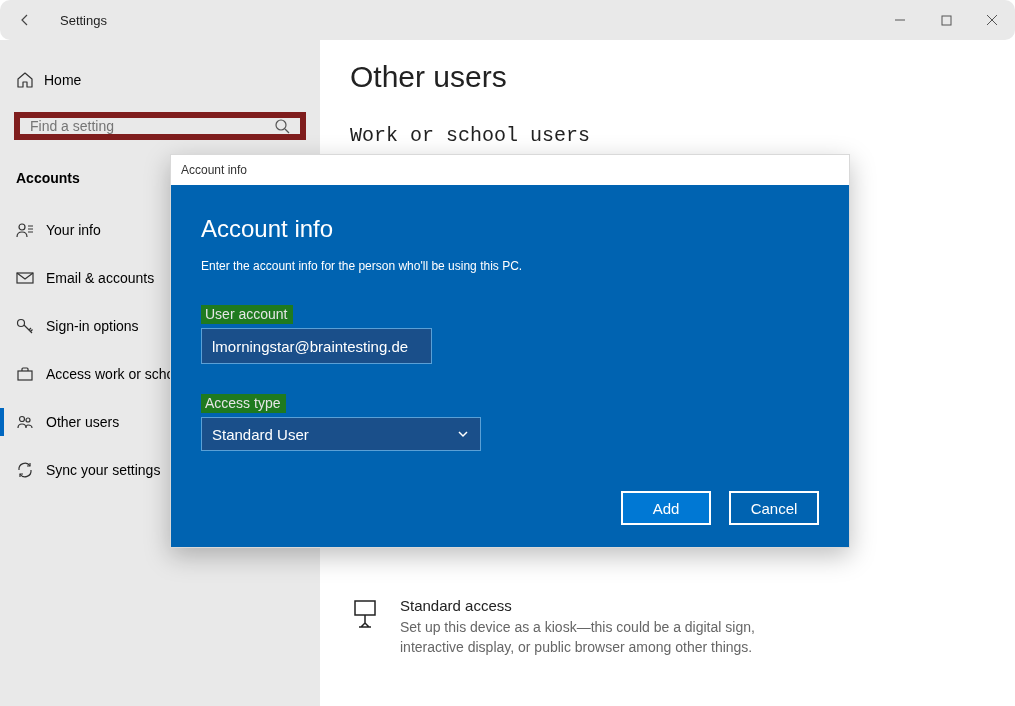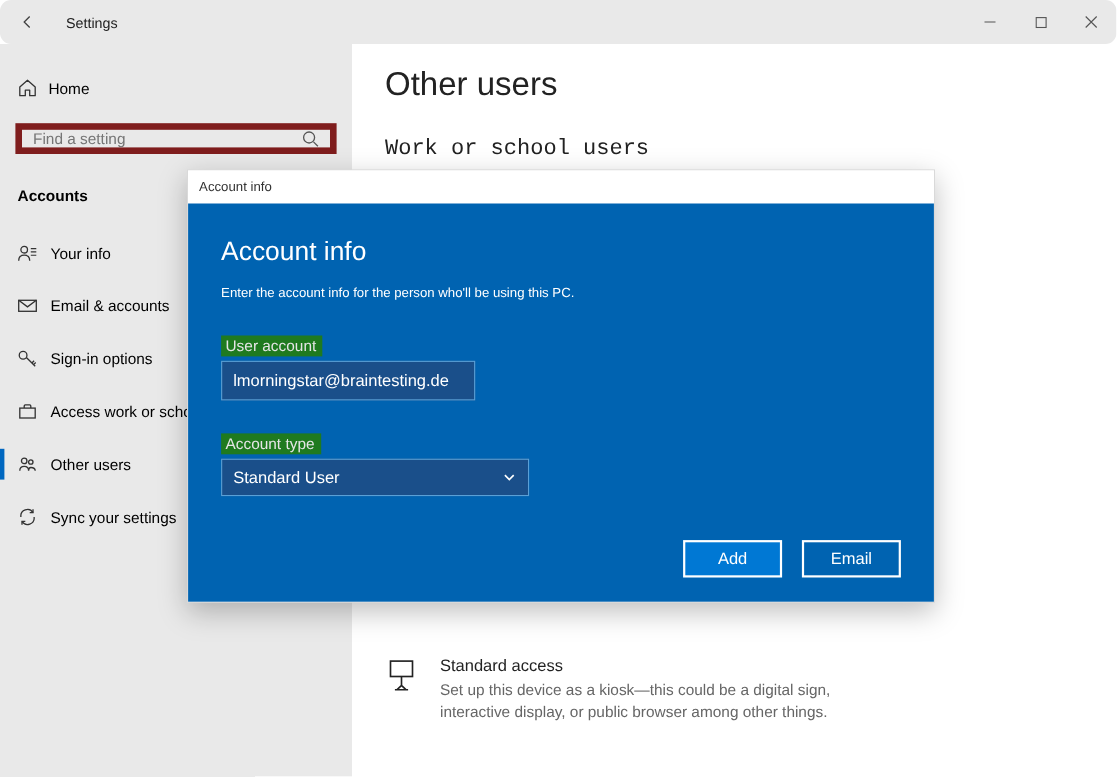--- a/index.html
+++ b/index.html
@@ -189,32 +189,32 @@
   <div class="dlg-title">Account info</div>
   <div class="dlg-body">
     <h3>Account info</h3>
     <div class="instr">Enter the account info for the person who'll be using this PC.</div>
 
     <span class="fld-label">User account</span>
     <div class="txtbox">
       <span>lmorningstar@braintesting.de</span>
     </div>
 
-    <span class="fld-label">Account type</span>
+    <span class="fld-label">Access type</span>
     <div class="selbox">
       <span>Standard User</span>
       <span>
         <svg width="14" height="14" viewBox="0 0 14 14">
             <path d="M3 5 L7 9 L11 5" stroke="#fff" stroke-width="1.5" fill="none"></path>
           </svg>
       </span>
     </div>
 
     <div class="btnrow">
       <div class="btn primary">
         <span>Add</span>
       </div>
       <div class="btn">
-        <span>Email</span>
+        <span>Cancel</span>
       </div>
     </div>
   </div>
 </div>
 
 </body></html>

